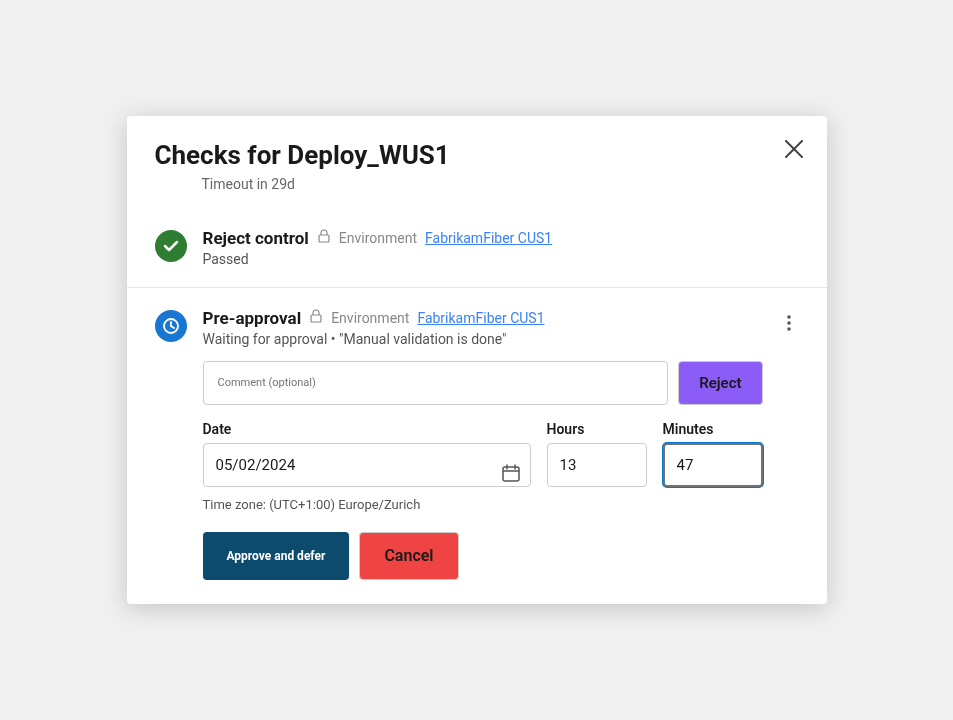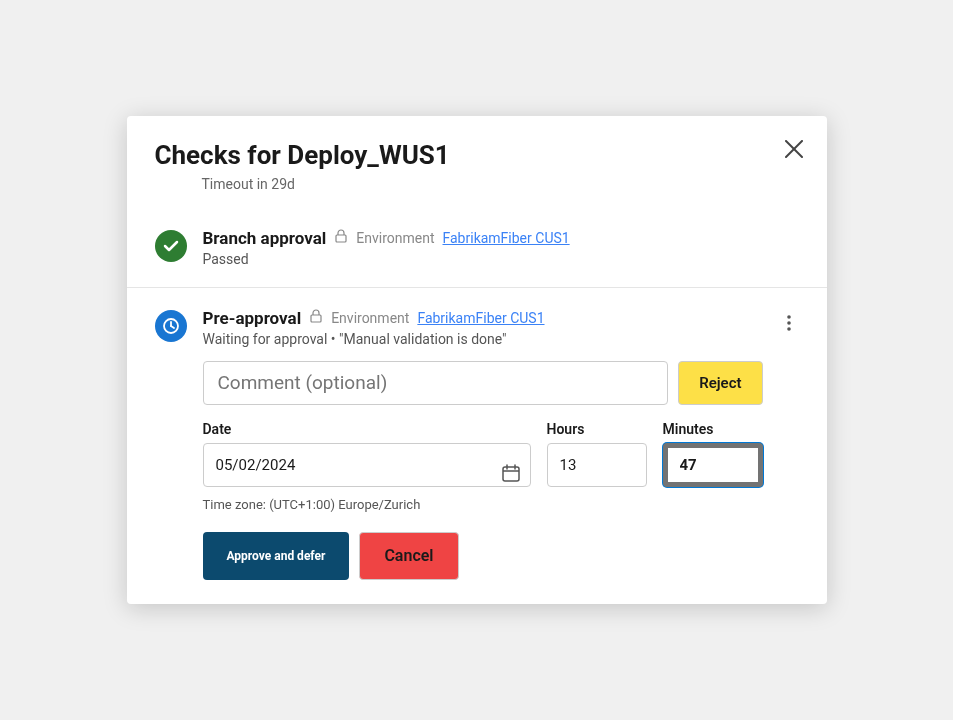--- a/index.html
+++ b/index.html
@@ -154,28 +154,28 @@
       display: flex;
       gap: 10px;
       align-items: stretch;
     }
 
     .comment-input {
       flex: 1;
       border: 1px solid #ccc;
       border-radius: 4px;
       padding: 10px 14px;
-      font-size: 19px;
+      font-size: 11px;
       color: #999;
       outline: none;
       height: 44px;
     }
 
     .reject-button {
-      background: #fde047;
+      background: #8b5cf6;
       border: 1px solid #ccc;
       border-radius: 4px;
       padding: 10px 20px;
       font-size: 15px;
       font-weight: 600;
       color: #1a1a1a;
       cursor: pointer;
       height: 44px;
       white-space: nowrap;
     }
@@ -234,23 +234,22 @@
       border-radius: 4px;
       padding: 10px 12px;
       font-size: 15px;
       color: #1a1a1a;
       outline: none;
       height: 44px;
       text-align: left;
     }
 
     .number-input.focused {
-      border: 5px solid #737373;
+      border: 2px solid #737373;
       box-shadow: 0 0 0 1px #0078d4;
-      font-weight: bold;
     }
 
     .timezone-text {
       font-size: 13px;
       color: #555;
       margin-top: 10px;
     }
 
     .action-row {
       display: flex;
@@ -306,21 +305,21 @@
   </div>
 
   <div class="check-section">
     <div class="check-icon passed">
       <svg viewBox="0 0 18 18" fill="none">
         <polyline points="3,9 7,13 15,5" stroke="white" stroke-width="2.5" stroke-linecap="round" stroke-linejoin="round" fill="none"></polyline>
       </svg>
     </div>
     <div class="check-content">
       <div class="check-title-row">
-        <span class="check-name">Branch approval</span>
+        <span class="check-name">Reject control</span>
         <span class="check-env-icon">
           <svg width="14" height="14" viewBox="0 0 14 14" fill="none">
             <rect x="2" y="6" width="10" height="7" rx="1" stroke="#888" stroke-width="1.2" fill="none"></rect>
             <path d="M4 6V4a3 3 0 0 1 6 0v2" stroke="#888" stroke-width="1.2" fill="none"></path>
           </svg>
         </span>
         <span class="check-env-label">Environment</span>
         <a class="check-env-link" href="#">FabrikamFiber CUS1</a>
       </div>
       <div class="check-status">Passed</div>

